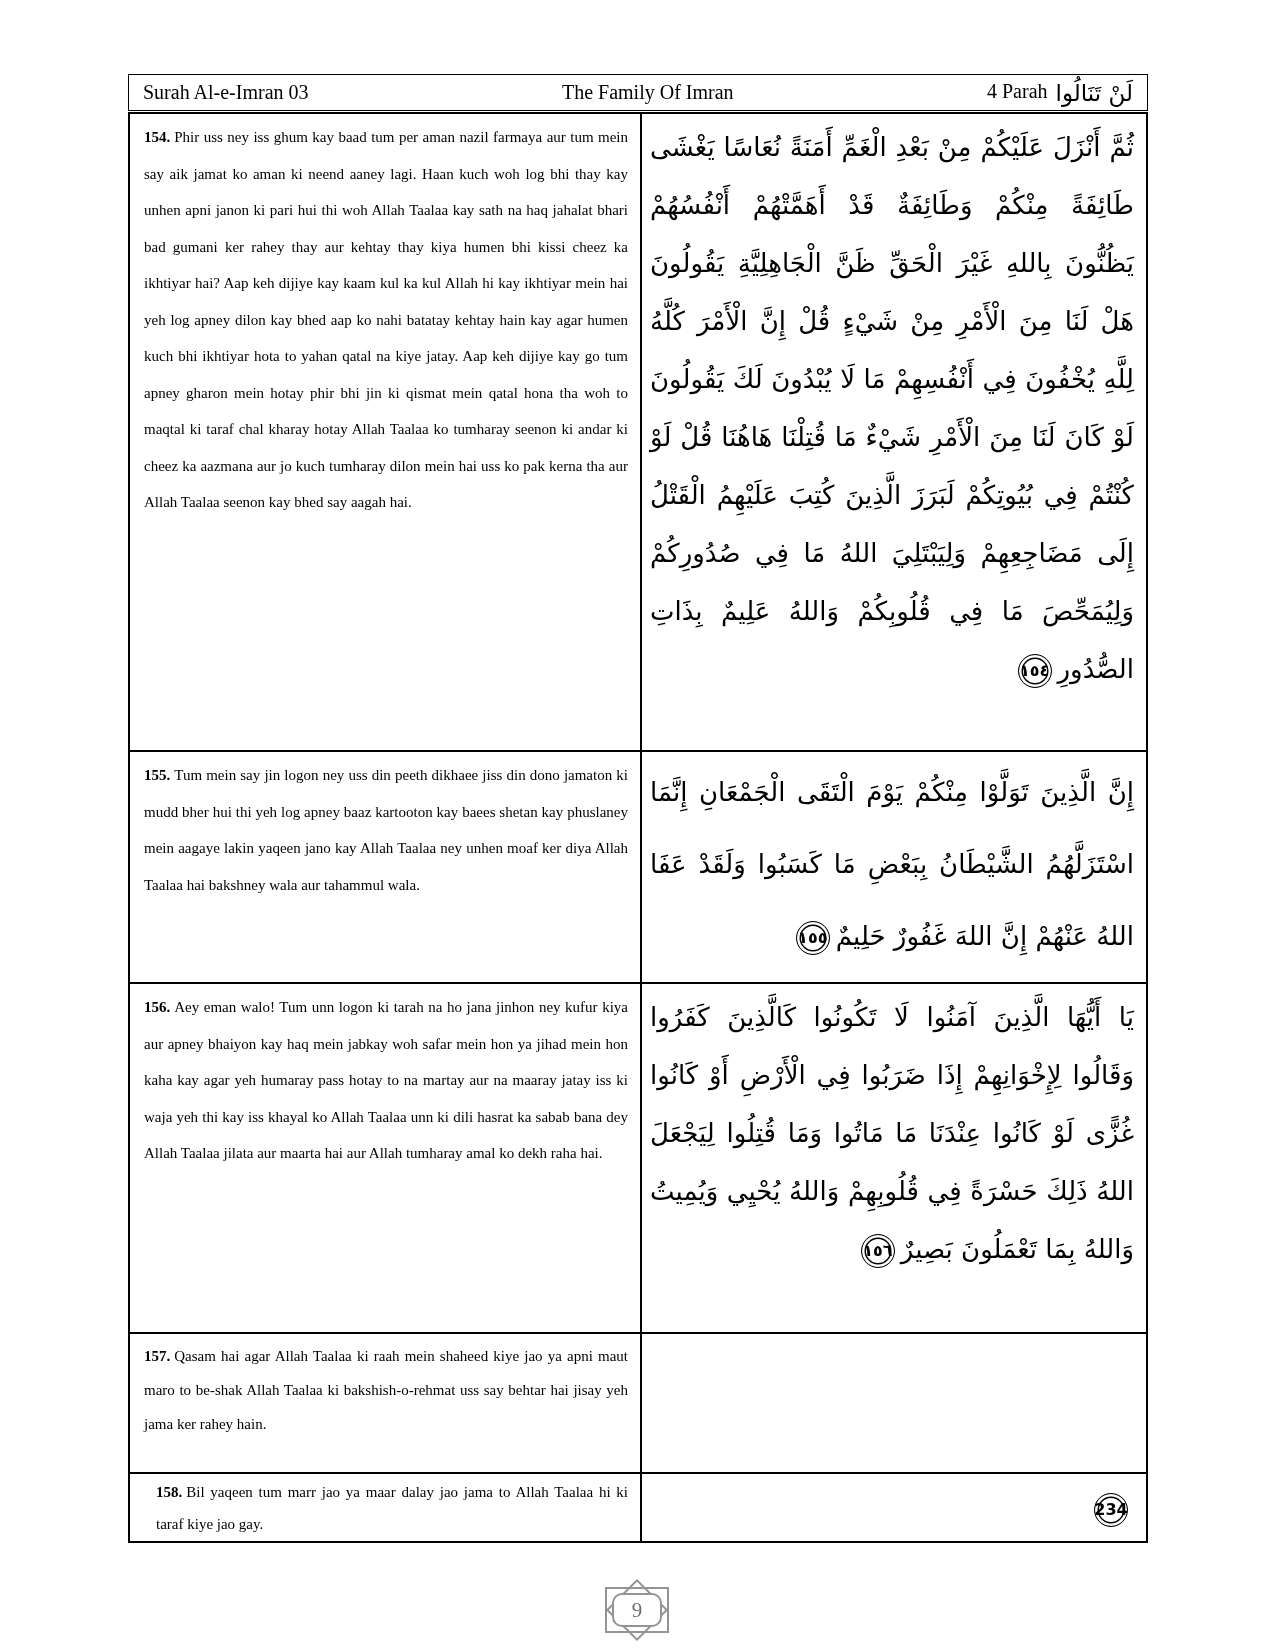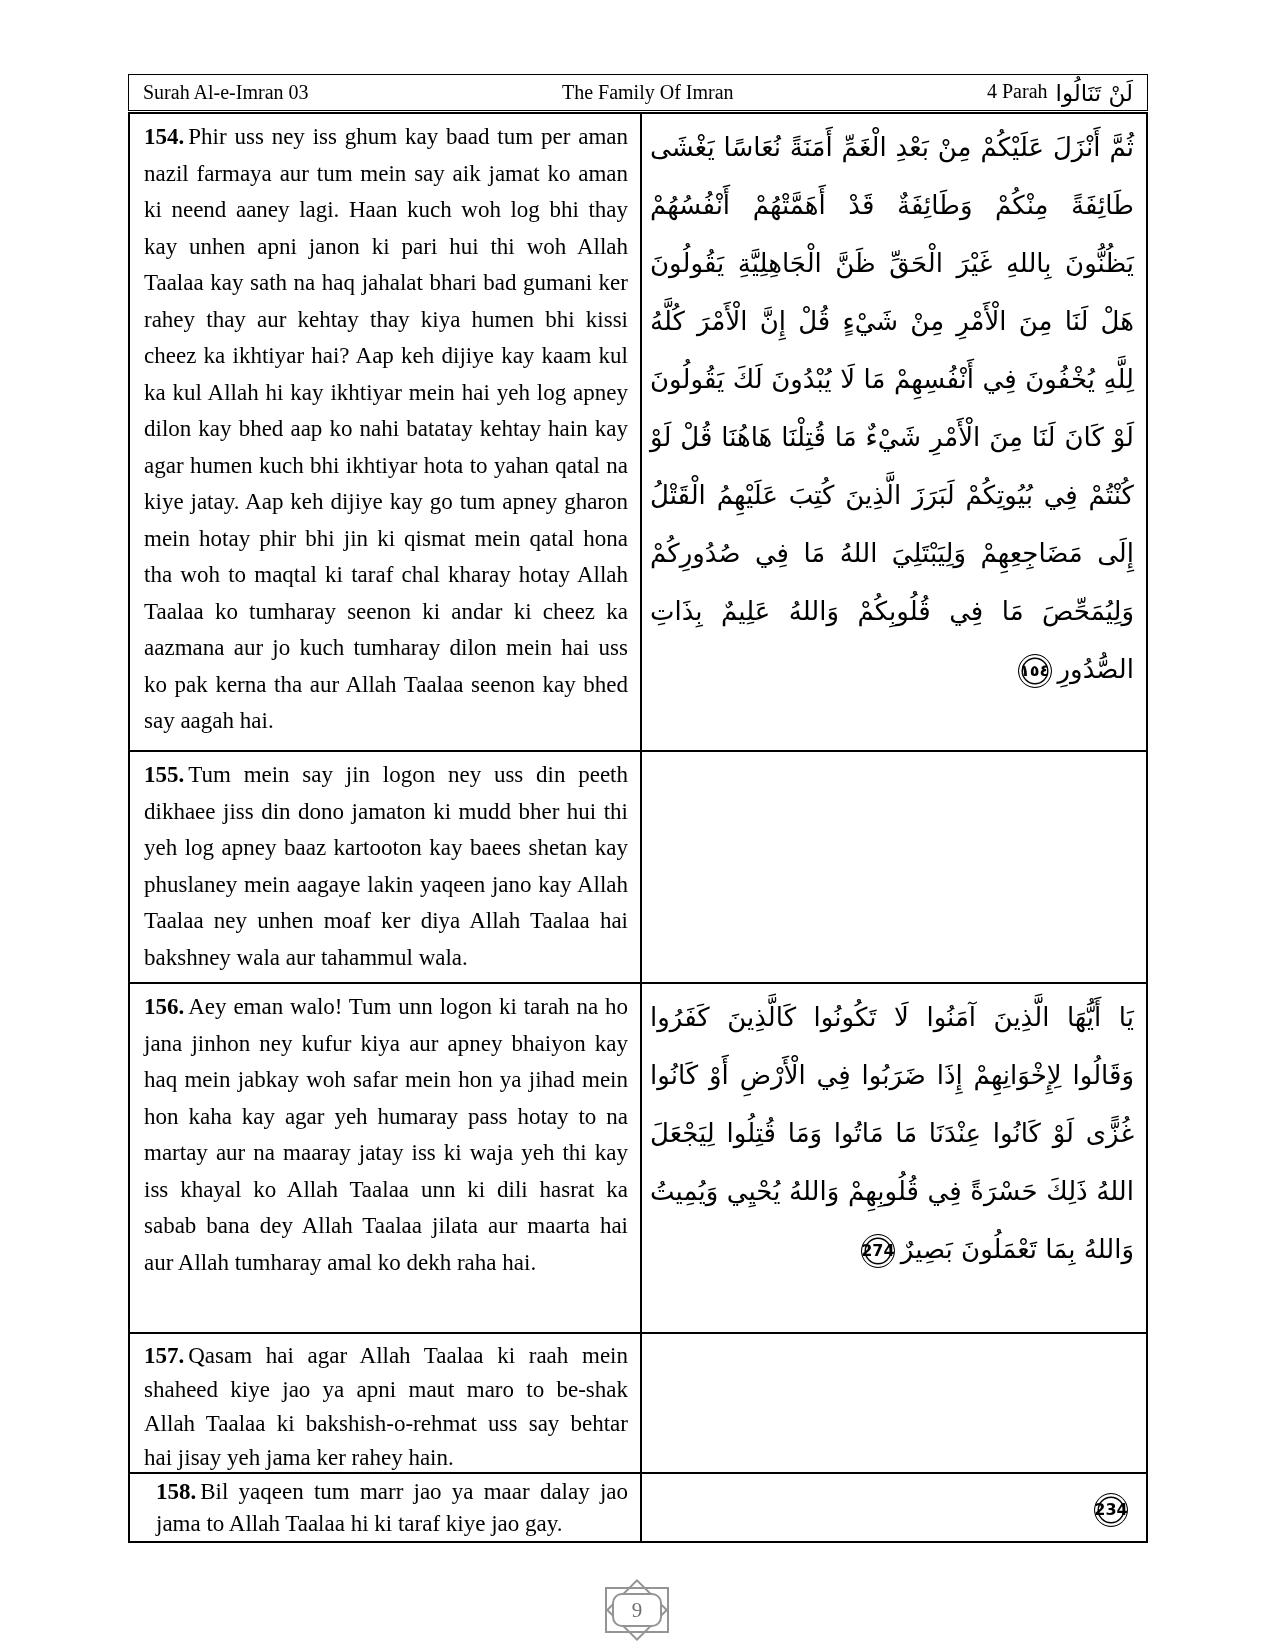--- a/index.html
+++ b/index.html
@@ -35,21 +35,21 @@
   .cell-left {
     width:512px; box-sizing:border-box; border-right:2px solid #000;
     padding:5px 12px 0 14px; overflow:hidden;
   }
   .cell-right {
     flex:1; box-sizing:border-box; padding:4px 12px 2px 8px; overflow:hidden;
     display:flex; flex-direction:column; justify-content:flex-start;
   }
 
   .trans {
-    margin:0; font-size:23px; line-height:36.5px;
+    margin:0; font-size:15px; line-height:36.5px;
     text-align:justify; text-justify:inter-word;
   }
   .vnum { font-weight:bold; padding-right:4px; }
 
   .arabic {
     margin:0; direction:rtl; unicode-bidi:embed;
     font-family:"DejaVu Sans", sans-serif;
     font-size:26px; line-height:58px;
     text-align:justify; text-justify:inter-word;
   }
@@ -116,29 +116,34 @@
         <p class="arabic"><span>ثُمَّ أَنْزَلَ عَلَيْكُمْ مِنْ بَعْدِ الْغَمِّ أَمَنَةً نُعَاسًا يَغْشَى طَائِفَةً مِنْكُمْ وَطَائِفَةٌ قَدْ أَهَمَّتْهُمْ أَنْفُسُهُمْ يَظُنُّونَ بِاللهِ غَيْرَ الْحَقِّ ظَنَّ الْجَاهِلِيَّةِ يَقُولُونَ هَلْ لَنَا مِنَ الْأَمْرِ مِنْ شَيْءٍ قُلْ إِنَّ الْأَمْرَ كُلَّهُ لِلَّهِ يُخْفُونَ فِي أَنْفُسِهِمْ مَا لَا يُبْدُونَ لَكَ يَقُولُونَ لَوْ كَانَ لَنَا مِنَ الْأَمْرِ شَيْءٌ مَا قُتِلْنَا هَاهُنَا قُلْ لَوْ كُنْتُمْ فِي بُيُوتِكُمْ لَبَرَزَ الَّذِينَ كُتِبَ عَلَيْهِمُ الْقَتْلُ إِلَى مَضَاجِعِهِمْ وَلِيَبْتَلِيَ اللهُ مَا فِي صُدُورِكُمْ وَلِيُمَحِّصَ مَا فِي قُلُوبِكُمْ وَاللهُ عَلِيمٌ بِذَاتِ الصُّدُورِ</span><span class="medallion">
               <span>١٥٤</span>
             </span></p>
       </div>
     </div>
 
     <div class="vrow row-155">
       <div class="cell-left">
         <p class="trans"><b class="vnum">155.</b><span>Tum mein say jin logon ney uss din peeth dikhaee jiss din dono jamaton ki mudd bher hui thi yeh log apney baaz kartooton kay baees shetan kay phuslaney mein aagaye lakin yaqeen jano kay Allah Taalaa ney unhen moaf ker diya Allah Taalaa hai bakshney wala aur tahammul wala.</span></p>
       </div>
+      <div class="cell-right">
+        <p class="arabic"><span>إِنَّ الَّذِينَ تَوَلَّوْا مِنْكُمْ يَوْمَ الْتَقَى الْجَمْعَانِ إِنَّمَا اسْتَزَلَّهُمُ الشَّيْطَانُ بِبَعْضِ مَا كَسَبُوا وَلَقَدْ عَفَا اللهُ عَنْهُمْ إِنَّ اللهَ غَفُورٌ حَلِيمٌ</span><span class="medallion">
+              <span>١٥٥</span>
+            </span></p>
+      </div>
     </div>
 
     <div class="vrow row-156">
       <div class="cell-left">
         <p class="trans"><b class="vnum">156.</b><span>Aey eman walo! Tum unn logon ki tarah na ho jana jinhon ney kufur kiya aur apney bhaiyon kay haq mein jabkay woh safar mein hon ya jihad mein hon kaha kay agar yeh humaray pass hotay to na martay aur na maaray jatay iss ki waja yeh thi kay iss khayal ko Allah Taalaa unn ki dili hasrat ka sabab bana dey Allah Taalaa jilata aur maarta hai aur Allah tumharay amal ko dekh raha hai.</span></p>
       </div>
       <div class="cell-right">
         <p class="arabic"><span>يَا أَيُّهَا الَّذِينَ آمَنُوا لَا تَكُونُوا كَالَّذِينَ كَفَرُوا وَقَالُوا لِإِخْوَانِهِمْ إِذَا ضَرَبُوا فِي الْأَرْضِ أَوْ كَانُوا غُزًّى لَوْ كَانُوا عِنْدَنَا مَا مَاتُوا وَمَا قُتِلُوا لِيَجْعَلَ اللهُ ذَلِكَ حَسْرَةً فِي قُلُوبِهِمْ وَاللهُ يُحْيِي وَيُمِيتُ وَاللهُ بِمَا تَعْمَلُونَ بَصِيرٌ</span><span class="medallion">
-              <span>274</span>
+              <span>١٥٦</span>
             </span></p>
       </div>
     </div>
 
     <div class="vrow row-157">
       <div class="cell-left">
         <p class="trans"><b class="vnum">157.</b><span>Qasam hai agar Allah Taalaa ki raah mein shaheed kiye jao ya apni maut maro to be-shak Allah Taalaa ki bakshish-o-rehmat uss say behtar hai jisay yeh jama ker rahey hain.</span></p>
       </div>
     </div>
 

